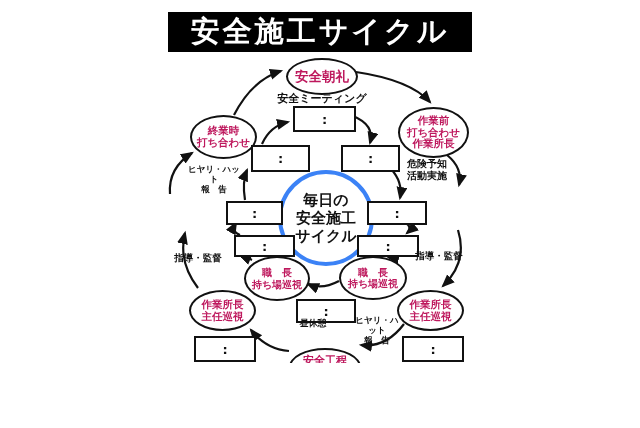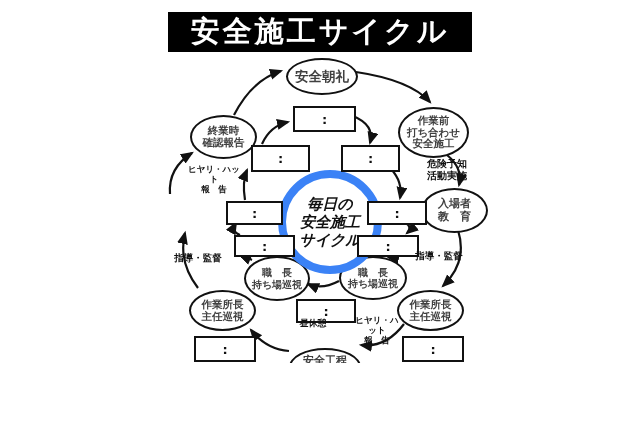--- a/index.html
+++ b/index.html
@@ -6,27 +6,27 @@
   body{width:640px;height:428px;background:#ffffff;font-family:"DejaVu Sans","Liberation Sans",sans-serif;}
   #stage{position:relative;width:640px;height:363px;background:#fff;overflow:hidden;}
 
   .banner{position:absolute;left:168px;top:12px;width:304px;height:40px;background:#000;color:#fff;
           display:flex;align-items:center;justify-content:center;font-weight:bold;font-size:29px;letter-spacing:3px;z-index:3;}
 
   .arrows{position:absolute;left:0;top:0;z-index:1;}
 
   .ell{position:absolute;border:2px solid #111;border-radius:50%;background:#fff;z-index:2;
        display:flex;align-items:center;justify-content:center;text-align:center;
-       font-weight:bold;white-space:pre-line;line-height:1.12;color:#404040;}
+       font-weight:bold;white-space:pre-line;line-height:1.12;color:#be185d;}
   .box{position:absolute;border:2px solid #111;background:#fff;z-index:2;
        display:flex;align-items:center;justify-content:center;font-weight:bold;font-size:13px;color:#111;}
   .lbl{position:absolute;font-weight:bold;text-align:center;white-space:pre-line;z-index:2;color:#111;line-height:1.15;}
-  .center-circle{position:absolute;left:278px;top:170px;width:88px;height:88px;border:8px solid #3b82f6;border-radius:50%;
+  .center-circle{position:absolute;left:278px;top:170px;width:88px;height:88px;border:4px solid #3b82f6;border-radius:50%;
        background:#fff;display:flex;align-items:center;justify-content:center;text-align:center;
-       font-weight:bold;font-size:15px;line-height:1.2;white-space:pre-line;z-index:2;color:#111;font-style:italic;}
+       font-weight:bold;font-size:15px;line-height:1.2;white-space:pre-line;z-index:2;color:#111;}
   .veh{position:absolute;z-index:2;}
 </style>
 </head>
 <body>
 
 <div id="stage">
 
   <svg class="arrows" width="640" height="428" viewBox="0 0 640 428">
     <defs>
       <marker id="ah" markerWidth="7" markerHeight="6" refX="5" refY="2.5" orient="auto">
@@ -53,31 +53,29 @@
       <path d="M240,235 Q231,232 236,223"></path>
       <path d="M245,200 Q242,182 247,170"></path>
     </g>
   </svg>
 
   <div class="banner">安全施工サイクル</div>
 
   <div class="ell" style="left:286px;top:58px;width:68px;height:33px;font-size:13.5px;">安全朝礼</div>
   <div class="ell" style="left:398px;top:107px;width:67px;height:47px;font-size:10.5px;">作業前
 打ち合わせ
-安全施工</div>
-  <div class="ell" style="left:421px;top:188px;width:63px;height:41px;font-size:11px;">入場者
-教　育</div>
+作業所長</div>
   <div class="ell" style="left:397px;top:290px;width:63px;height:37px;font-size:10.5px;">作業所長
 主任巡視</div>
   <div class="ell" style="left:289px;top:348px;width:68px;height:34px;font-size:11px;">安全工程
 打ち合わせ</div>
   <div class="ell" style="left:189px;top:290px;width:63px;height:37px;font-size:10.5px;">作業所長
 主任巡視</div>
   <div class="ell" style="left:190px;top:115px;width:63px;height:40px;font-size:10.5px;">終業時
-確認報告</div>
+打ち合わせ</div>
 
   <div class="ell" style="left:244px;top:256px;width:62px;height:41px;font-size:10px;">職　長
 持ち場巡視</div>
   <div class="ell" style="left:339px;top:256px;width:64px;height:40px;font-size:10px;">職　長
 持ち場巡視</div>
 
   <div class="center-circle">毎日の
 安全施工
 サイクル</div>
 
@@ -85,21 +83,22 @@
   <div class="box" style="left:251px;top:145px;width:55px;height:23px;">:</div>
   <div class="box" style="left:341px;top:145px;width:55px;height:23px;">:</div>
   <div class="box" style="left:226px;top:201px;width:53px;height:20px;">:</div>
   <div class="box" style="left:367px;top:201px;width:56px;height:20px;">:</div>
   <div class="box" style="left:234px;top:235px;width:57px;height:18px;">:</div>
   <div class="box" style="left:357px;top:235px;width:58px;height:18px;">:</div>
   <div class="box" style="left:296px;top:299px;width:56px;height:20px;">:</div>
   <div class="box" style="left:194px;top:336px;width:58px;height:22px;">:</div>
   <div class="box" style="left:402px;top:336px;width:58px;height:22px;">:</div>
 
-  <div class="lbl" style="left:421px;top:158px;width:52px;font-size:10px;">危険予知
+  <div class="lbl" style="left:277px;top:93px;width:90px;font-size:11px;">安全ミーティング</div>
+  <div class="lbl" style="left:401px;top:158px;width:52px;font-size:10px;">危険予知
 活動実施</div>
   <div class="lbl" style="left:413px;top:251px;width:52px;font-size:9.5px;">指導・監督</div>
   <div class="lbl" style="left:172px;top:253px;width:52px;font-size:9.5px;">指導・監督</div>
   <div class="lbl" style="left:188px;top:165px;width:52px;font-size:8.5px;">ヒヤリ・ハット
 報　告</div>
   <div class="lbl" style="left:352px;top:316px;width:50px;font-size:8.5px;">ヒヤリ・ハット
 報　告</div>
   <div class="lbl" style="left:296px;top:318px;width:34px;font-size:9px;">昼休憩</div>
 
   <svg class="veh" style="left:236px;top:373px;" width="86" height="48" viewBox="0 0 86 48">

